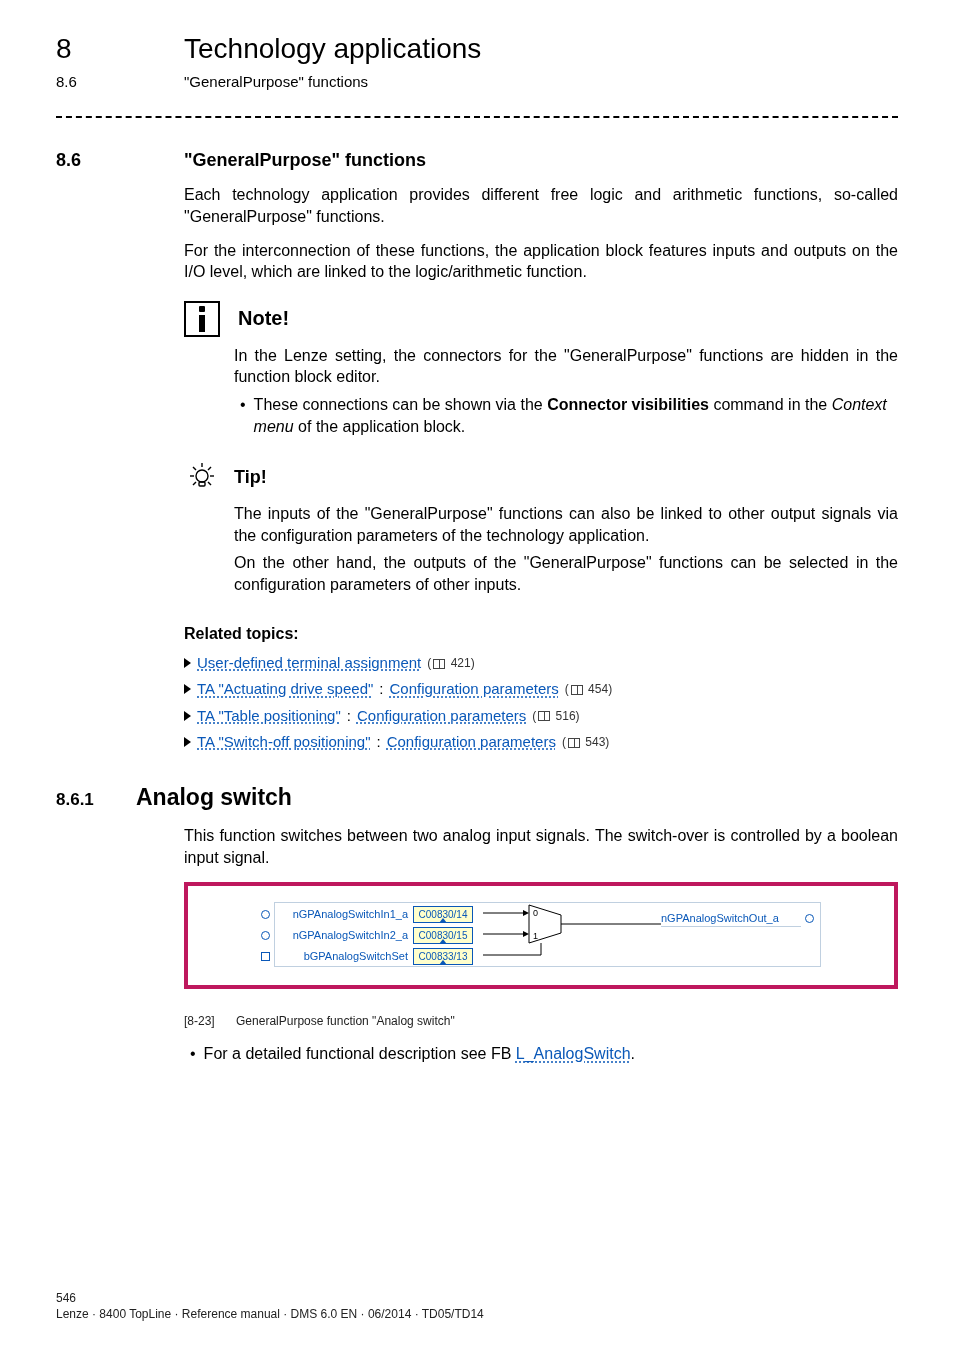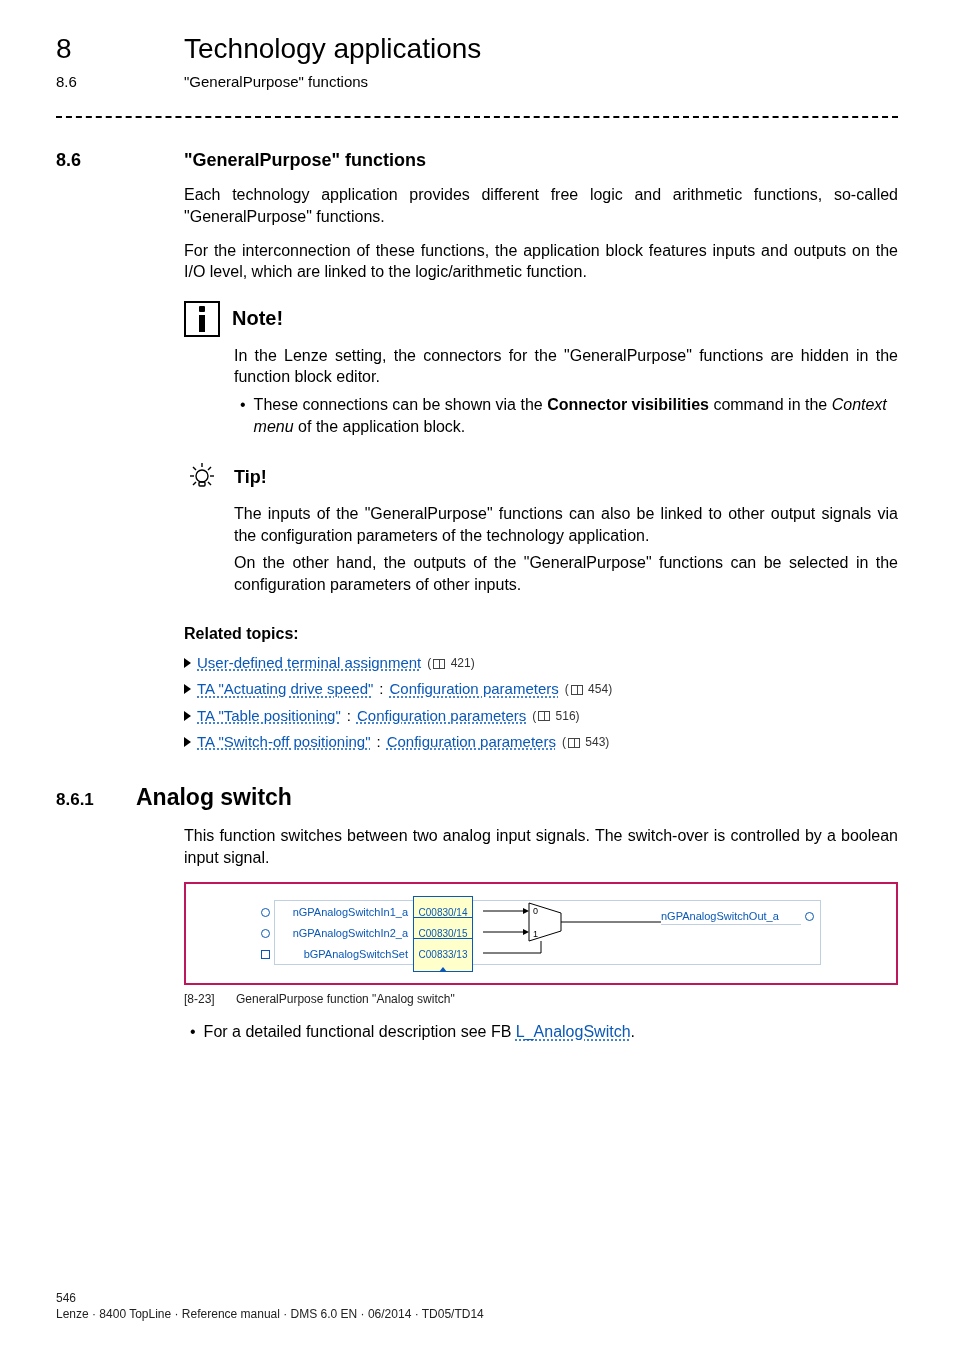--- a/index.html
+++ b/index.html
@@ -80,21 +80,21 @@
   p.para {
     margin: 12px 0;
     text-align: justify;
   }
 
   
   .note-block { margin-top: 18px; }
   .note-head {
     display: flex;
     align-items: center;
-    gap: 12px;
+    gap: 18px;
   }
   .note-icon-box {
     width: 36px;
     height: 36px;
     border: 2px solid #000;
     display: flex;
     align-items: center;
     justify-content: center;
     font-weight: 700;
     font-size: 22px;
@@ -218,22 +218,22 @@
     width: 80px;
     flex-shrink: 0;
   }
   .subsec-title {
     font-weight: 700;
     font-size: 23px;
   }
 
   
   .fig-box {
-    border: 2px solid #be185d;
-    margin: 14px 0 6px 0;
+    border: 4px solid #be185d;
+    margin: 14px 0 24px 0;
     padding: 18px 12px;
   }
   .analog-block {
     margin: 0 auto;
     width: 560px;
     position: relative;
     font-family: Arial, sans-serif;
     font-size: 11px;
   }
   .sig-row {
@@ -251,21 +251,21 @@
   }
   .port-circ { border-radius: 50%; }
   .sig-name {
     width: 136px;
     color: #0a58b8;
     text-align: right;
     padding-right: 2px;
   }
   .code-box {
     width: 60px;
-    height: 34px;
+    height: 17px;
     border: 1px solid #0a58b8;
     background: #ffffcc;
     color: #0a58b8;
     font-size: 10px;
     display: flex;
     align-items: center;
     justify-content: center;
     margin-left: 3px;
     position: relative;
   }

